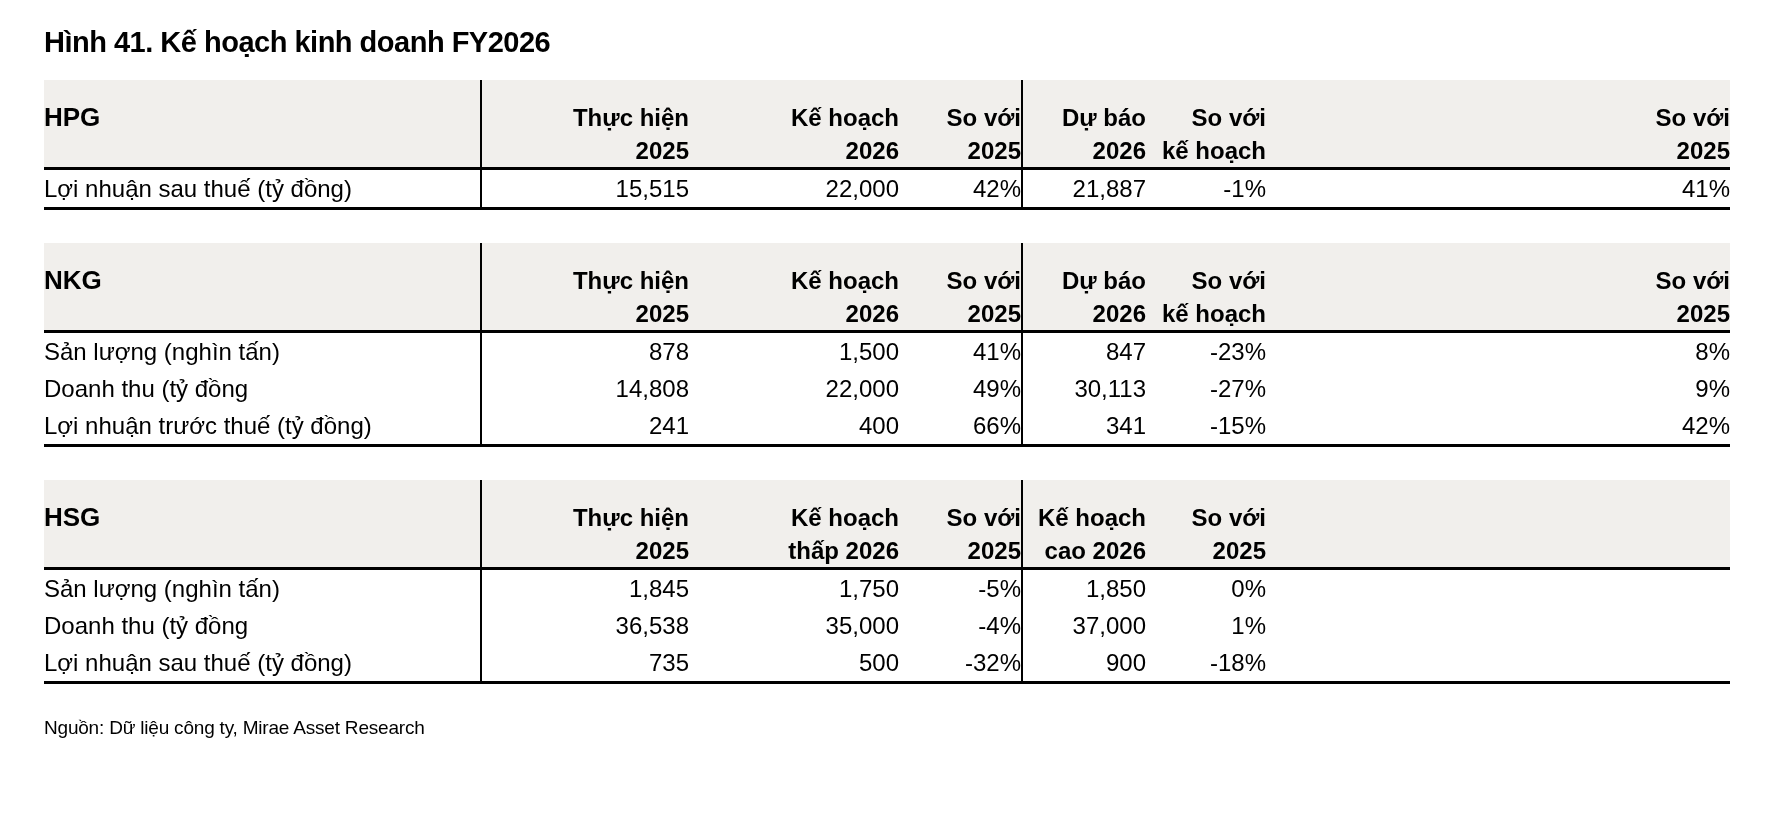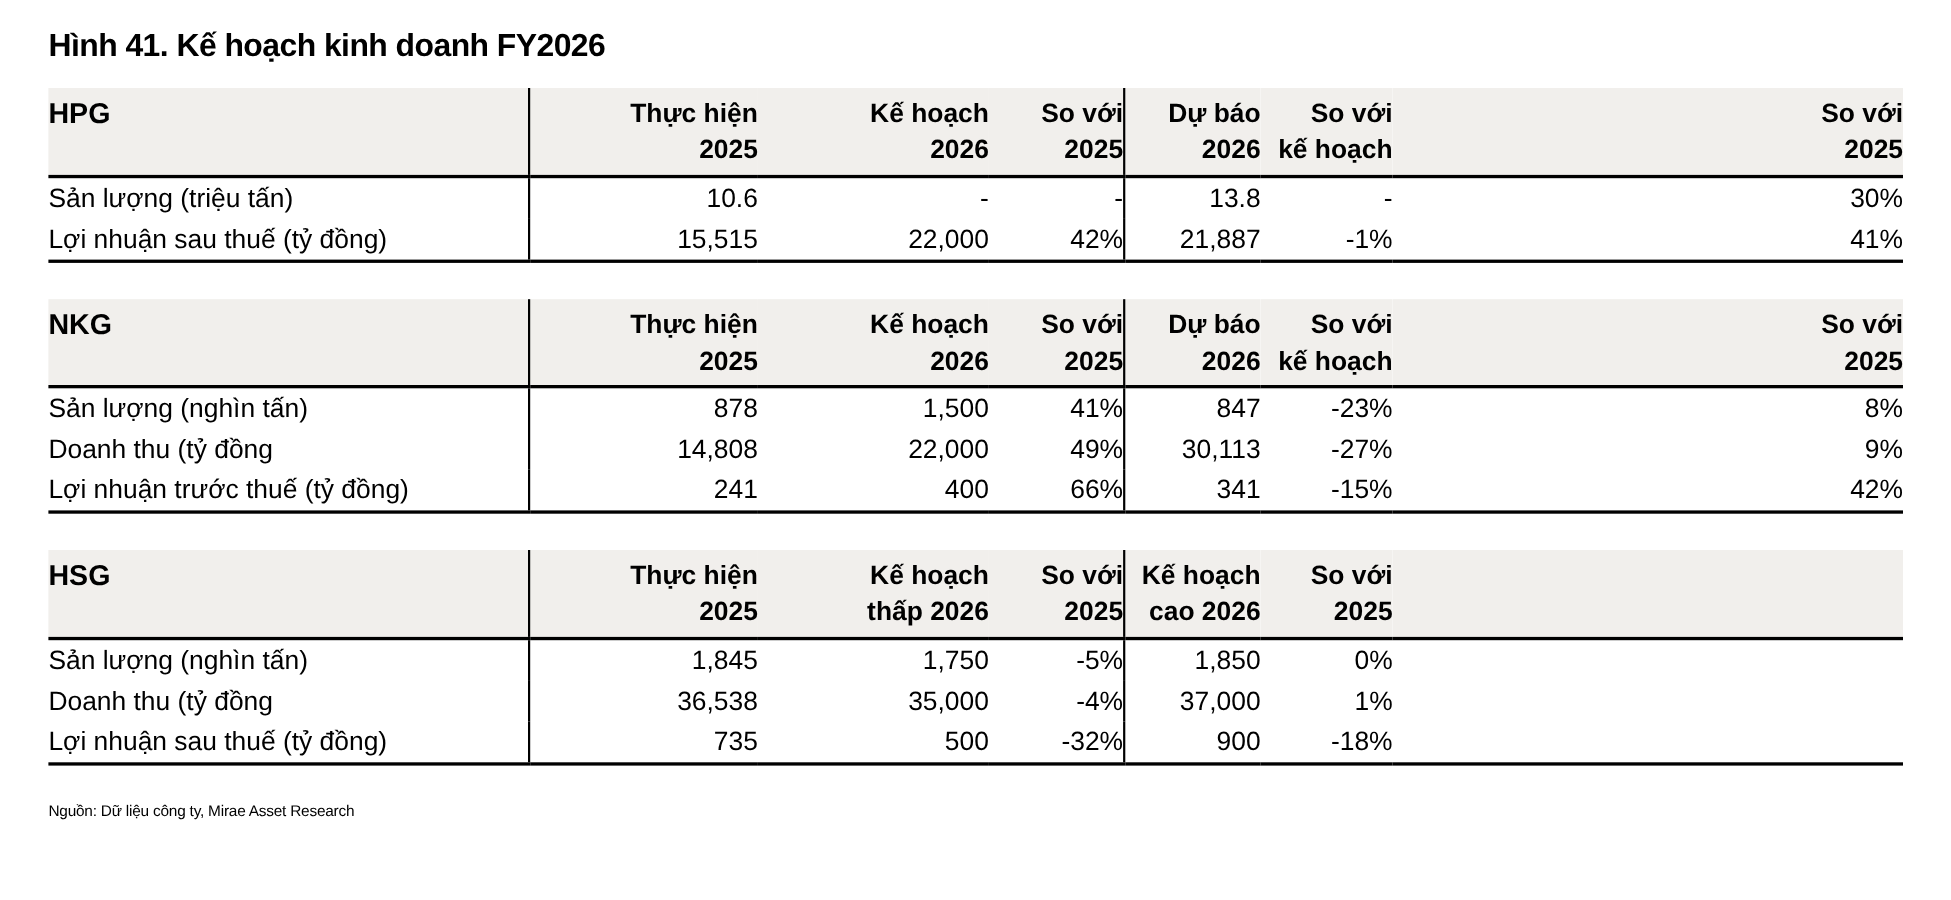--- a/index.html
+++ b/index.html
@@ -28,21 +28,21 @@
   table.fin th, table.fin td {
     white-space: nowrap;
     overflow: hidden;
     padding: 0;
   }
   
   table.fin thead th {
     background: #f1efec;
     height: 80px;
     vertical-align: top;
-    padding-top: 7px;
+    padding-top: 21px;
     font-size: 24px;
     font-weight: 700;
     line-height: 33px;
     border-bottom: 3px solid #000000;
   }
   .hl { display: block; text-align: right; }
   .tname { display: block; font-size: 26px; }
   
   table.fin tbody td {
     height: 37px;
@@ -58,21 +58,21 @@
   
   col.w1 { width: 437px; }
   col.w2 { width: 208px; }
   col.w3 { width: 210px; }
   col.w4 { width: 123px; }
   col.w5 { width: 124px; }
   col.w6 { width: 120px; }
   col.w7 { width: 464px; }
 
   .source {
-    font-size: 14px;
+    font-size: 19px;
     letter-spacing: -0.2px;
     margin-top: 6px;
   }
 </style>
 </head>
 <body>
 
 <div class="page">
 
   <h1 class="figure-title">Hình 41. Kế hoạch kinh doanh FY2026</h1>
@@ -113,29 +113,20 @@
             <span class="hl">kế hoạch</span>
           </th>
         <th class="num">
             <span class="hl">So với</span>
             <span class="hl">2025</span>
           </th>
       </tr>
     </thead>
     <tbody>
       <tr>
-        <td class="c-label div-r">Sản lượng (triệu tấn)</td>
-        <td class="num">10.6</td>
-        <td class="num">-</td>
-        <td class="num div-r">-</td>
-        <td class="num">13.8</td>
-        <td class="num">-</td>
-        <td class="num">30%</td>
-      </tr>
-      <tr>
         <td class="c-label div-r">Lợi nhuận sau thuế (tỷ đồng)</td>
         <td class="num">15,515</td>
         <td class="num">22,000</td>
         <td class="num div-r">42%</td>
         <td class="num">21,887</td>
         <td class="num">-1%</td>
         <td class="num">41%</td>
       </tr>
     </tbody>
   </table>

